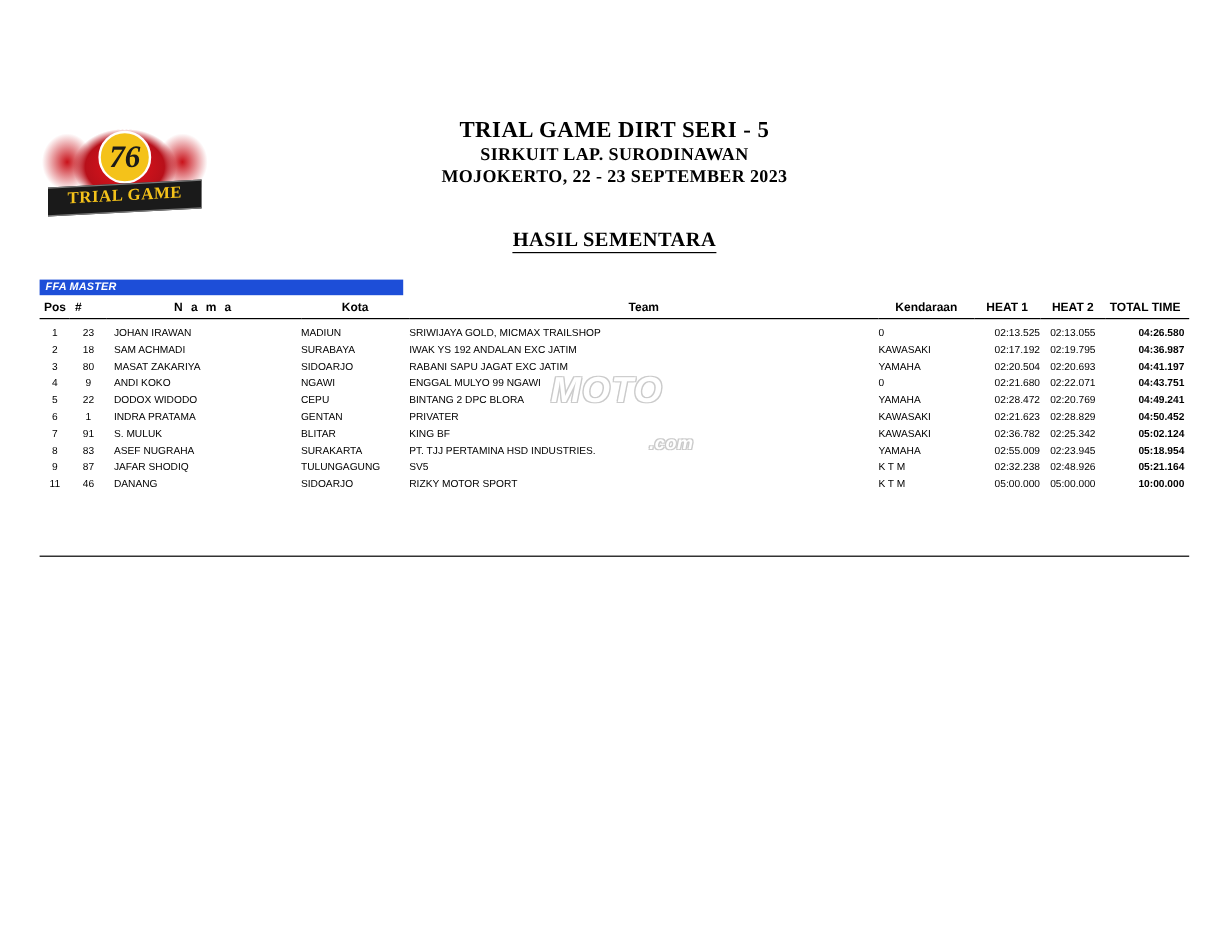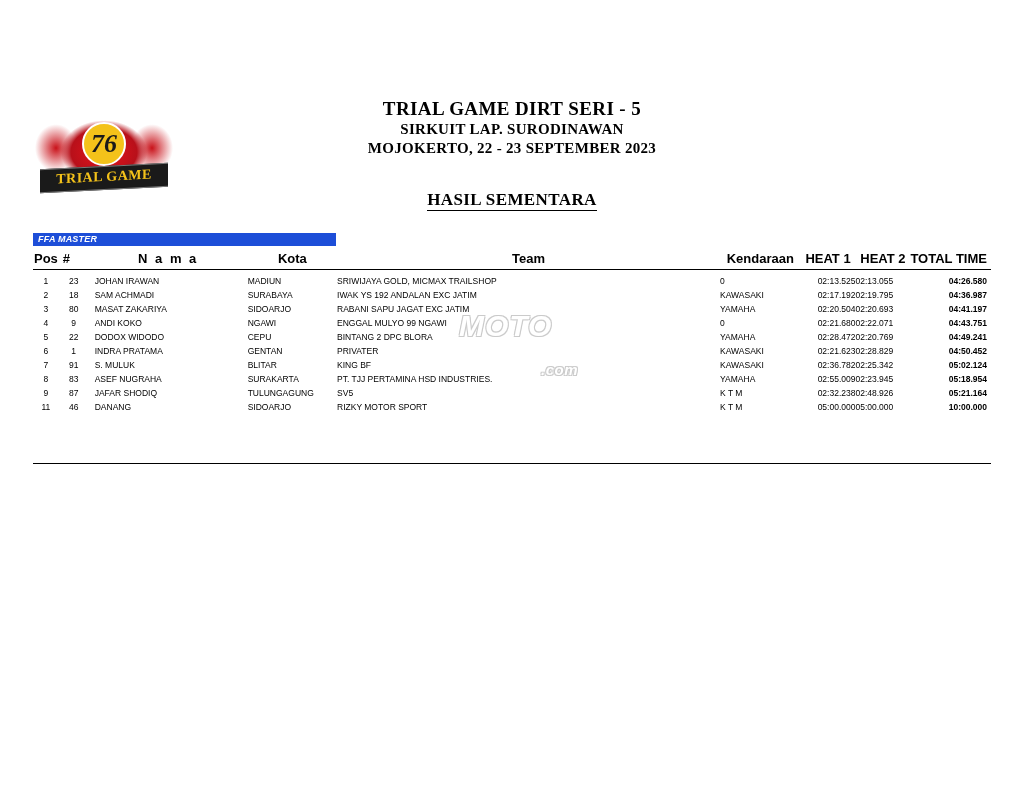--- a/index.html
+++ b/index.html
@@ -21,21 +21,20 @@
     position: relative;
     height: 130px;
   }
 
   .logo {
     position: absolute;
     left: 34px;
     top: 95px;
     width: 140px;
     height: 92px;
-    margin-top: 13px;
   }
   .logo-flame {
     position: absolute;
     left: 0;
     top: 0;
     width: 140px;
     height: 92px;
     background:
       radial-gradient(ellipse 60px 44px at 70px 44px, #e8141c 0%, #b8101a 55%, rgba(160,12,20,0) 72%),
       radial-gradient(ellipse 30px 34px at 22px 40px, #c9121a 0%, rgba(201,18,26,0) 70%),
@@ -171,42 +170,42 @@
     left: 33px;
     top: 250px;
     width: 958px;
   }
   table {
     border-collapse: collapse;
     width: 958px;
     font-size: 8.5px;
   }
   thead th {
-    font-size: 13px;
+    font-size: 10px;
     font-weight: bold;
     padding: 1px 0 3px 0;
     border-bottom: 1.1px solid #000;
     text-align: left;
     white-space: nowrap;
     margin-top: 37px;
   }
   tbody td {
     padding: 2px 0 2px 0;
     white-space: nowrap;
     vertical-align: top;
   }
 
   .c-pos    { width: 26px; text-align: center; }
   .c-num    { width: 28px; text-align: center; }
   .c-nama   { width: 162px; padding-left: 6px !important; }
   .c-kota   { width: 92px; }
   .c-team   { width: 408px; }
   .c-kend   { width: 82px; }
   .c-h1     { width: 56px; text-align: right; }
-  .c-h2     { width: 56px; text-align: left; }
+  .c-h2     { width: 56px; text-align: center; }
   .c-total  { width: 66px; text-align: right; font-weight: bold; padding-right: 4px !important; }
 
   thead .c-nama  { text-align: center; letter-spacing: 2px; padding-left: 0 !important; }
   thead .c-kota  { text-align: center; }
   thead .c-team  { text-align: center; }
   thead .c-kend  { text-align: center; }
   thead .c-h1,
   thead .c-h2,
   thead .c-total { text-align: center; }
   thead .c-pos   { text-align: center; }

